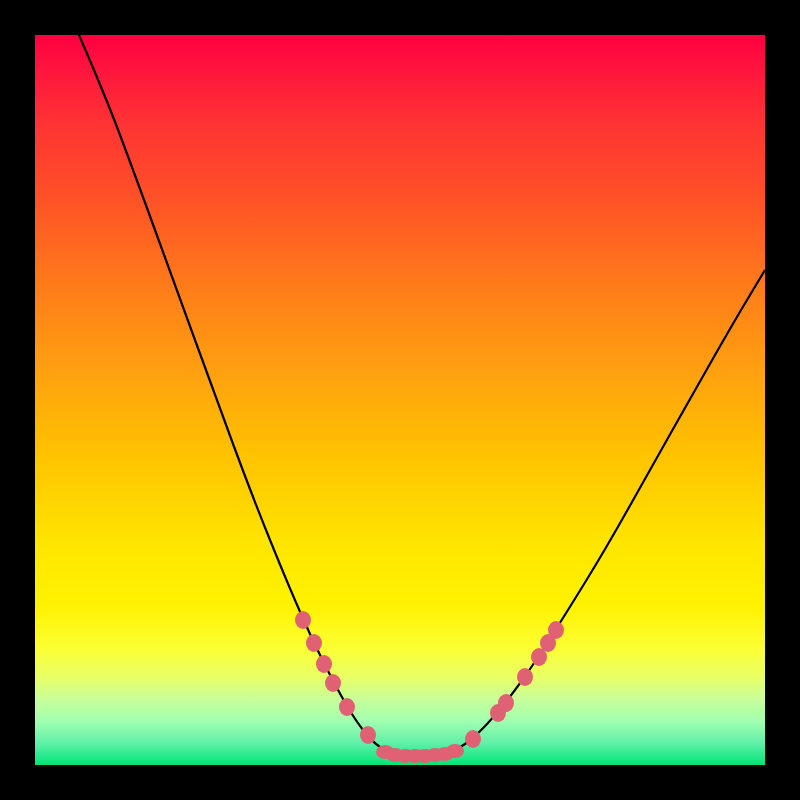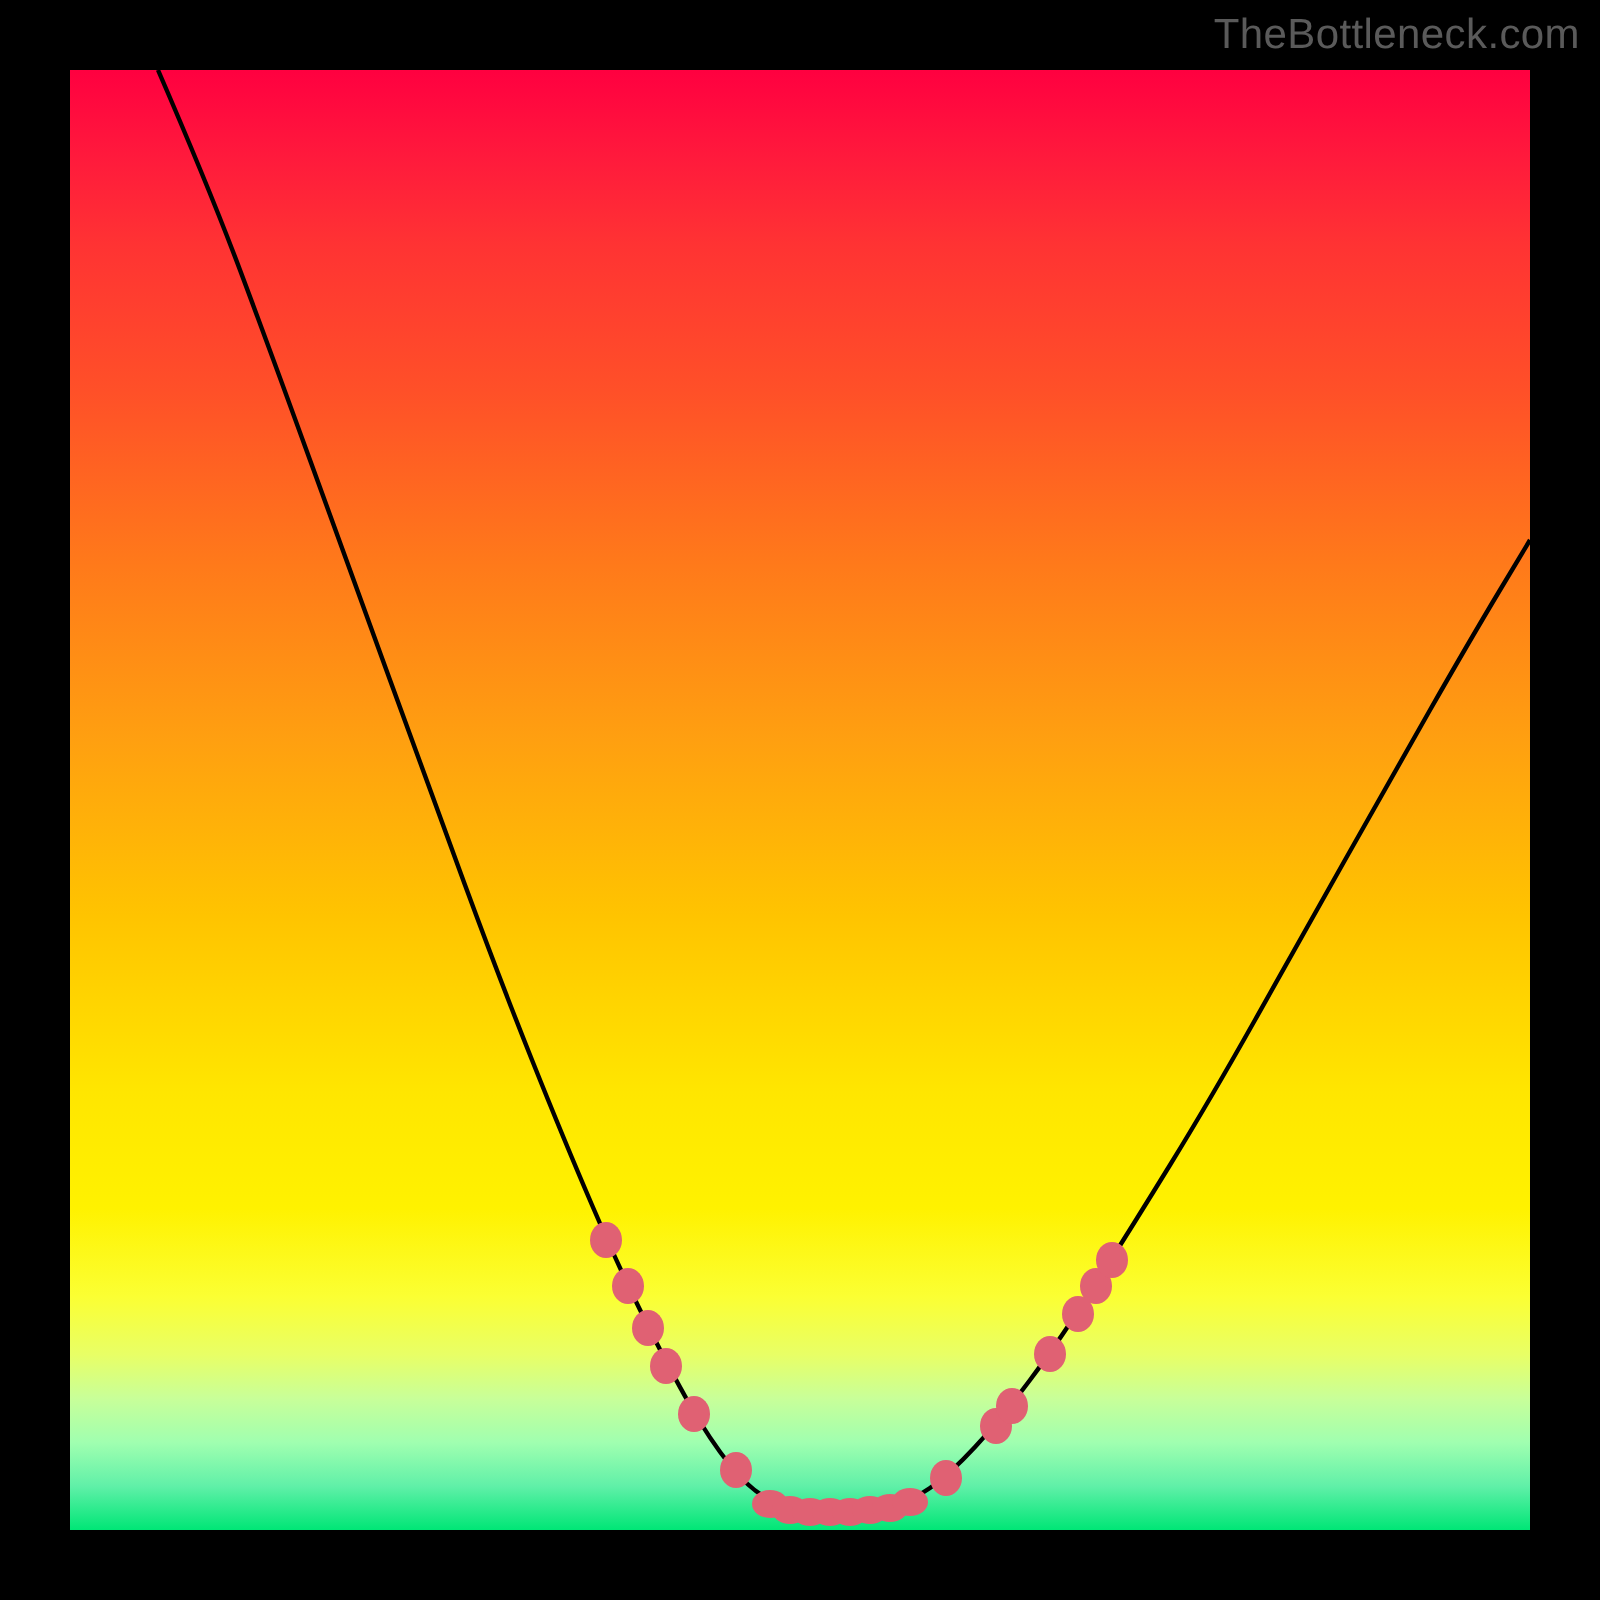--- a/index.html
+++ b/index.html
@@ -87,14 +87,13 @@
         <ellipse cx="438" cy="704" rx="8" ry="9" fill="#e06173"></ellipse>
         <ellipse cx="463" cy="678" rx="8" ry="9" fill="#e06173"></ellipse>
         <ellipse cx="471" cy="668" rx="8" ry="9" fill="#e06173"></ellipse>
         <ellipse cx="490" cy="642" rx="8" ry="9" fill="#e06173"></ellipse>
         <ellipse cx="504" cy="622" rx="8" ry="9" fill="#e06173"></ellipse>
         <ellipse cx="513" cy="608" rx="8" ry="9" fill="#e06173"></ellipse>
         <ellipse cx="521" cy="595" rx="8" ry="9" fill="#e06173"></ellipse>
       </g>
   </svg>
 
-  <div class="watermark">TheBottleneck.com</div>
 </div>
 
 </body></html>

